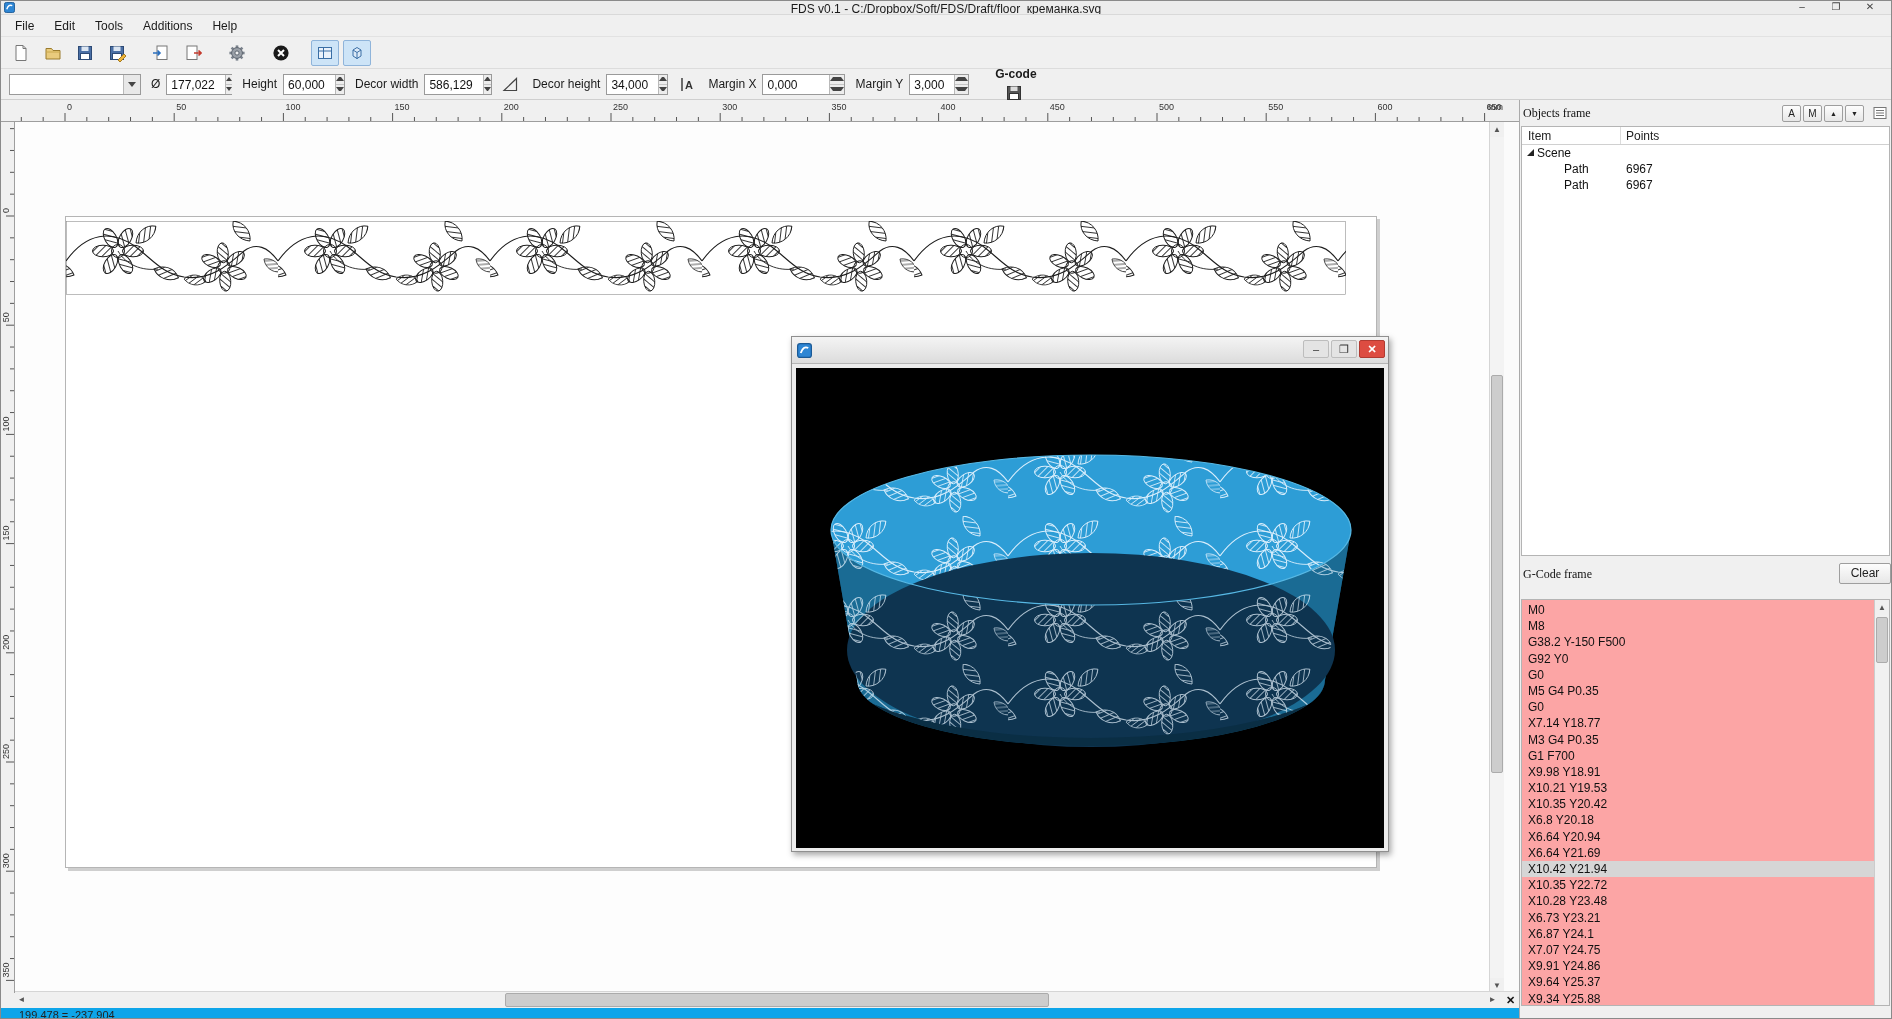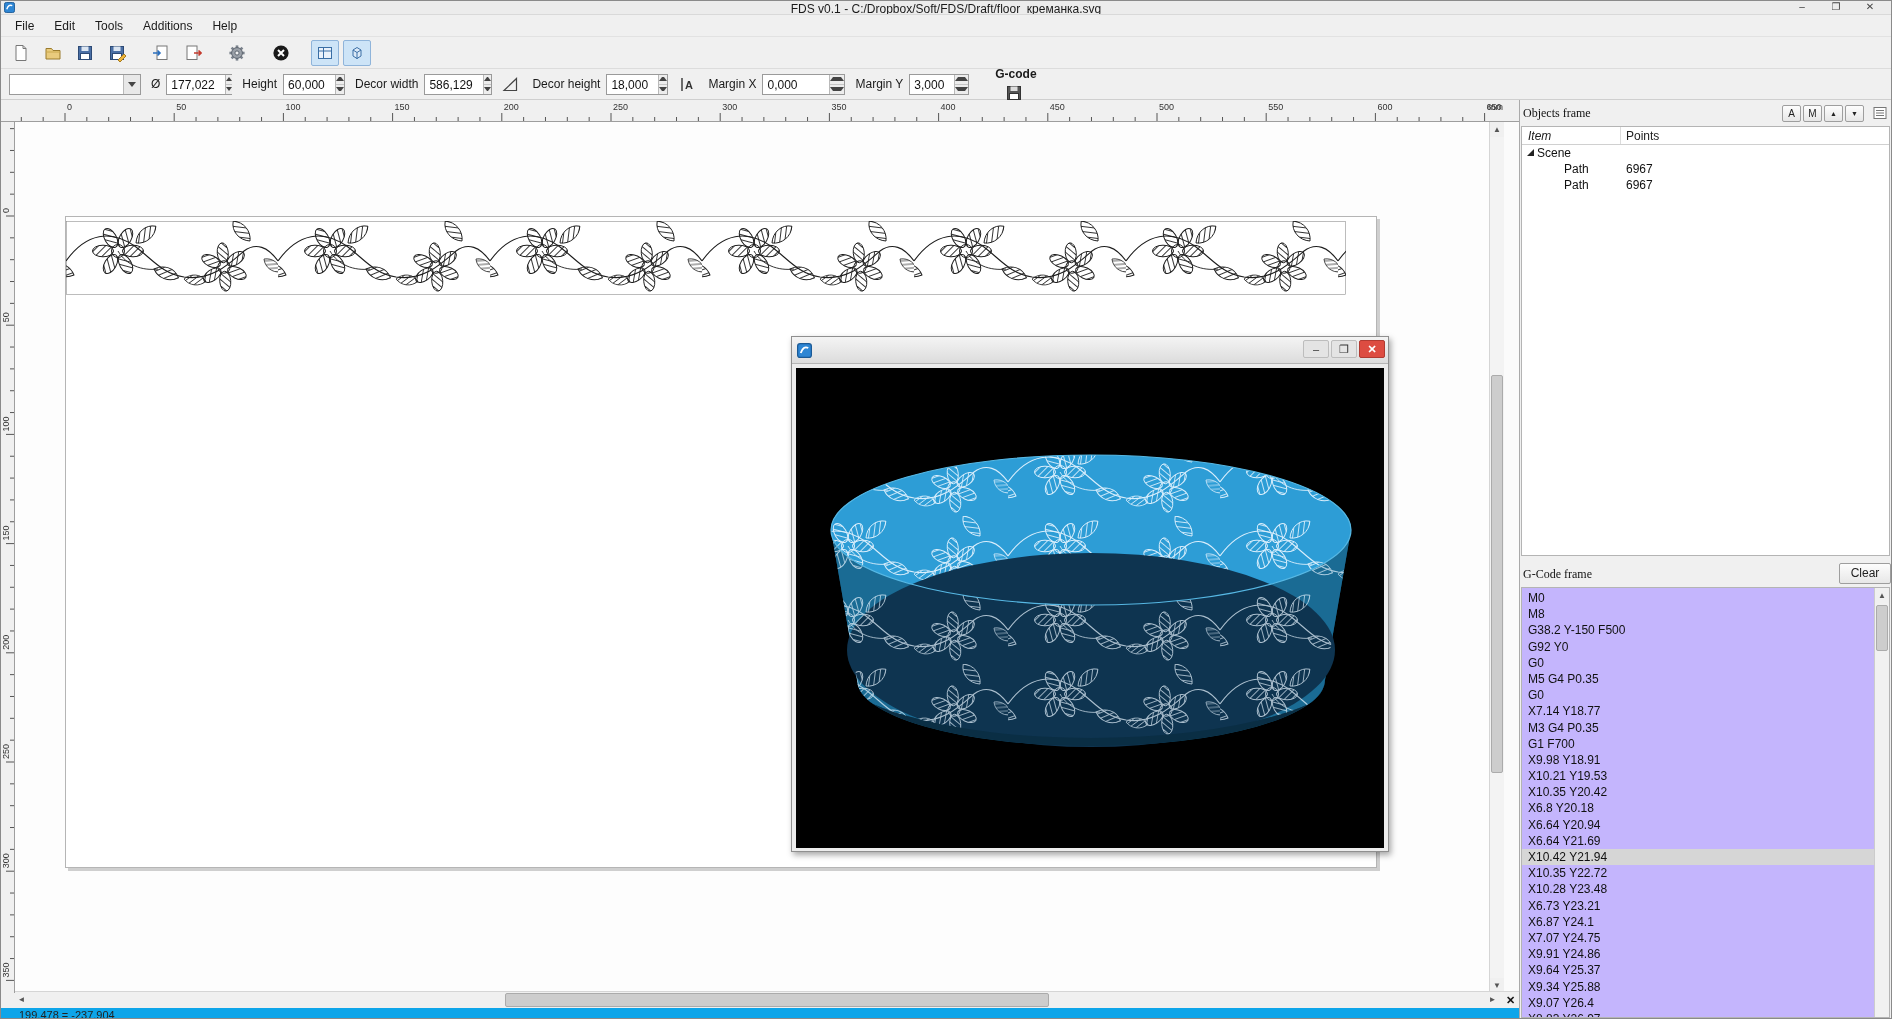--- a/index.html
+++ b/index.html
@@ -78,30 +78,30 @@
   
   .right-panel { width:374px; border-left:1px solid #aaa; background:#f0f0f0; display:flex; flex-direction:column; margin-top:0; }
   .rp-header { height:26px; display:flex; align-items:center; padding:0 2px 0 3px; gap:2px; }
   .rp-title { font-size:12px; color:#111; margin-right:auto;font-family:Liberation Serif, serif; }
   .sq-btn { width:19px; height:17px; background:linear-gradient(#fdfdfd,#e7e7e7); border:1px solid #9e9e9e; border-radius:2px; font-size:10px; text-align:center; line-height:15px; color:#222; }
   .sq-btn.tri { font-size:7px; }
   .list-icon-btn { width:18px; height:17px; margin-left:5px; display:flex; align-items:center; justify-content:center; }
 
   .tree { height:430px; background:#fff; border:1px solid #b4b4b4; margin:0 1px; position:relative; overflow:hidden; }
   .tree-head { height:18px; border-bottom:1px solid #d0d0d0; position:relative; font-size:12px; color:#222; }
-  .tree-head .c1 { position:absolute; left:6px; top:2px;font-style:italic; }
+  .tree-head .c1 { position:absolute; left:6px; top:2px; }
   .tree-head .c2 { position:absolute; left:104px; top:2px; }
   .tree-head .sep { position:absolute; left:98px; top:0; bottom:0; width:1px; background:#dcdcdc; }
   .tree-row { height:16px; position:relative; font-size:12px; line-height:16px; color:#111; }
   .tree-row .pts { position:absolute; left:104px; top:0; }
   .expander { display:inline-block; width:0; height:0; border-bottom:7px solid #222; border-left:7px solid transparent; margin:0 3px 1px 5px; }
 
   .gc-header { height:26px; display:flex; align-items:center; padding:0 0 0 3px; margin-top:5px; position:relative; }
   .clear-btn { position:absolute; right:0px; top:2px; width:52px; height:21px; background:linear-gradient(#fdfdfd,#e7e7e7); border:1px solid #9e9e9e; border-radius:2px; font-size:12px; text-align:center; line-height:19px; }
-  .gcode-box { flex:1; background:#c4b5fd; border:1px solid #b4b4b4; margin:0 1px; position:relative; overflow:hidden; }
+  .gcode-box { flex:1; background:#fca5a5; border:1px solid #b4b4b4; margin:12px 1px; position:relative; overflow:hidden; }
   .gcode-lines { position:absolute; left:0; top:2px; right:15px; bottom:0; overflow:hidden; }
   .gc-row { height:16.2px; line-height:16.2px; padding-left:6px; font-size:12px; color:#111; white-space:nowrap; }
   .gc-row.sel { background:#d6d6d6; }
   .gc-scroll { position:absolute; right:0; top:0; bottom:0; width:15px; background:#f1f1f1; border-left:1px solid #ccc; }
   .gc-scroll .arr { height:15px; text-align:center; font-size:8px; line-height:15px; color:#555; background:#f0f0f0; }
   .gc-scroll .thumb { position:absolute; left:1px; top:17px; width:12px; height:46px; background:#cdcdcd; border:1px solid #ababab; border-radius:2px; }
 
   .hidden-defs { position:absolute; width:0; height:0; overflow:hidden; }
 </style>
 </head>
@@ -316,21 +316,21 @@
     </div>
 
     <div class="mini-icon-btn">
       <svg width="17" height="17">
           <path d="M2,14.5 L14.5,14.5 L14.5,2.5 Z" fill="none" stroke="#444" stroke-width="1.2"></path>
         </svg>
     </div>
 
     <span class="plabel">Decor height</span>
     <div class="spinner" style="width:62px">
-      <div class="val">18,000</div>
+      <div class="val">34,000</div>
       <div class="spin-btns">
           <div>
             <div class="tri-up"></div>
           </div>
           <div>
             <div class="tri-dn"></div>
           </div>
         </div>
     </div>
 

